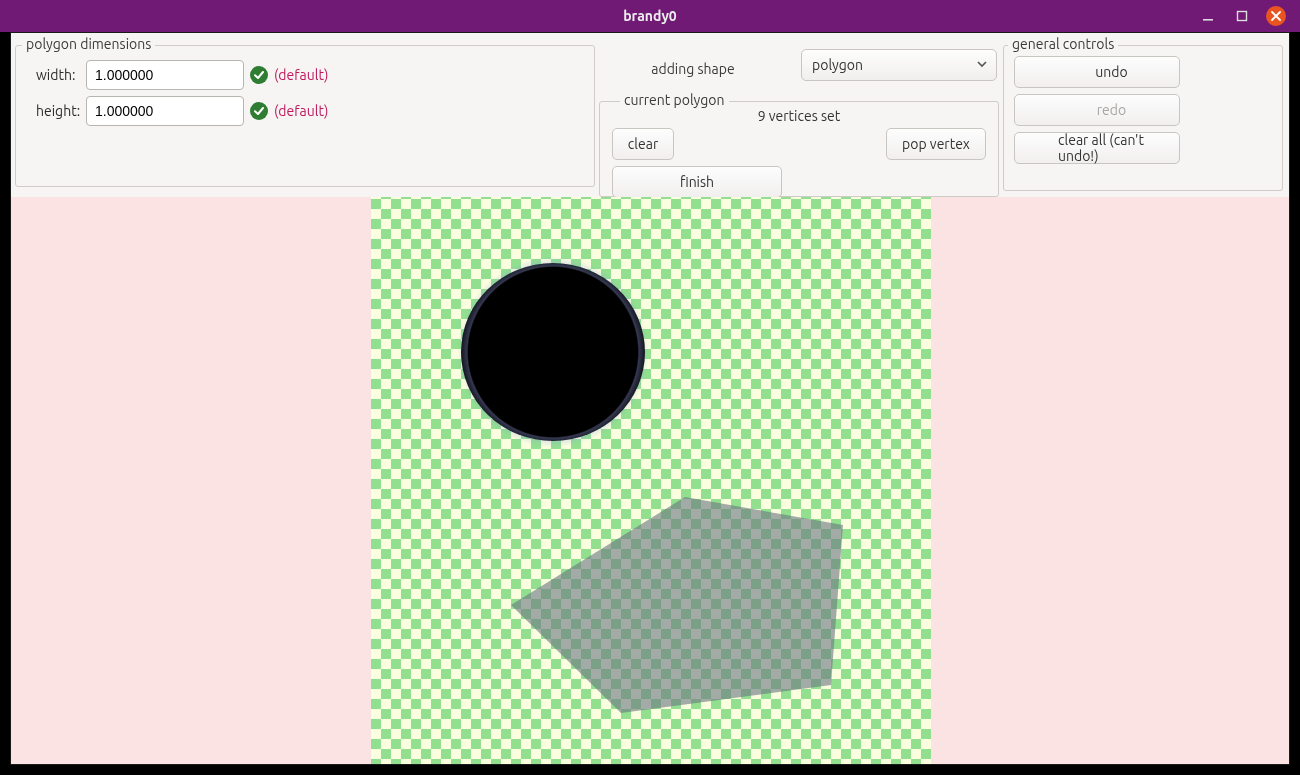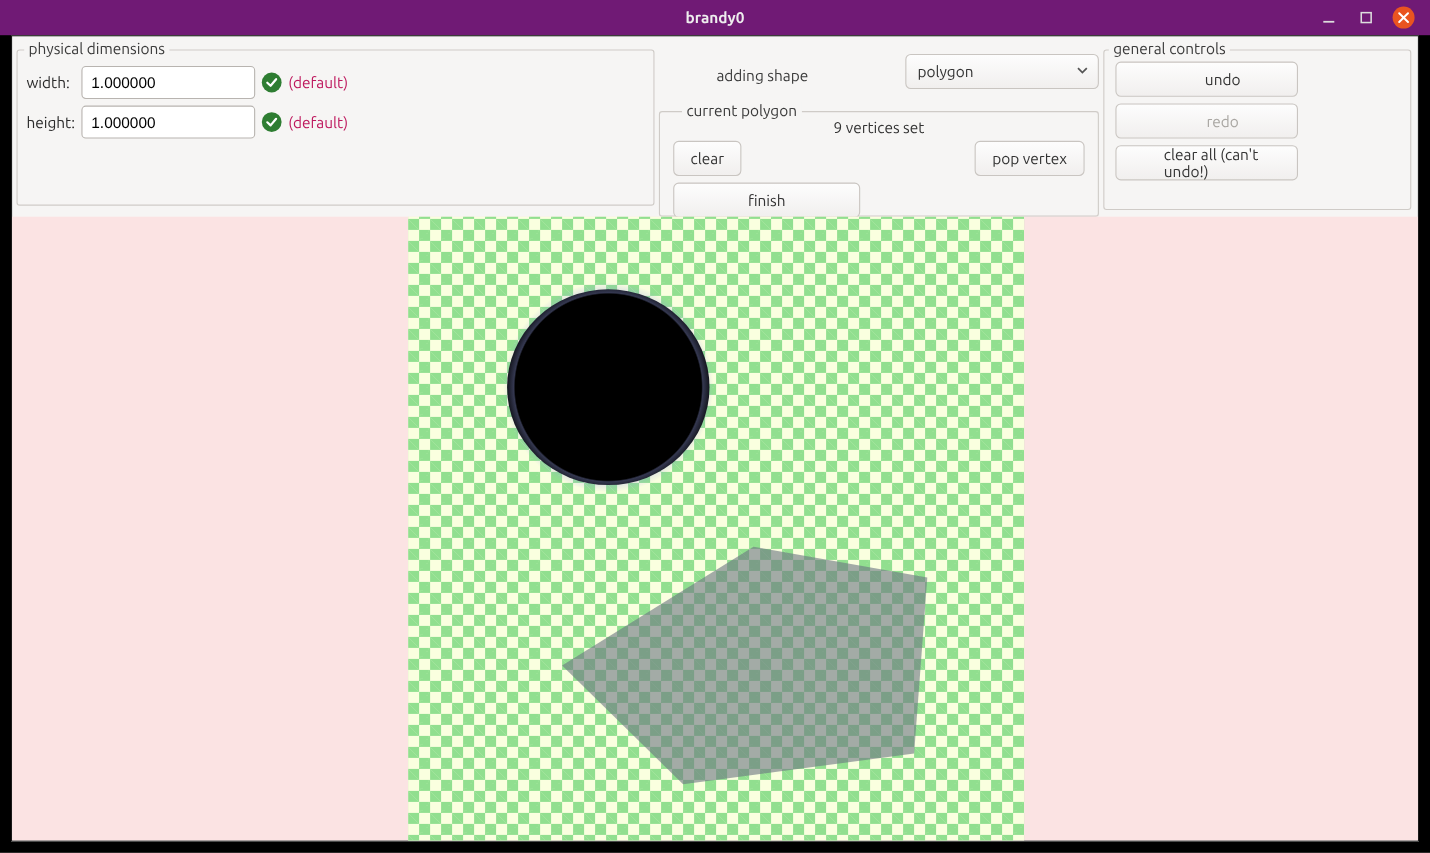--- a/index.html
+++ b/index.html
@@ -87,21 +87,21 @@
   }
 
   
   .phys {
     left: 4px; top: 12px;
     width: 580px; height: 142px;
   }
   .dimrow {
     display: flex; align-items: center;
     gap: 6px;
-    margin: 6px 0;
+    margin: 6px 12px;
   }
   .dimrow label { width: 44px; color: #2a2a2a; }
   .dimrow input {
     width: 158px; height: 30px;
     border: 1px solid #b8b4b0;
     border-radius: 4px;
     padding: 2px 8px;
     font-size: 14px;
     background: #fff;
   }
@@ -115,21 +115,21 @@
   .default-text { color: #be185d; }
 
   
   .addshape {
     left: 588px; top: 12px;
     width: 400px; height: 60px;
     border: none;
     padding: 0;
   }
   .addshape-inner {
-    display: flex; align-items: center; gap: 36px;
+    display: flex; align-items: center; gap: 14px;
     padding: 4px 0 0 0;
   }
   .addshape-label {
     flex: 0 0 188px;
     text-align: center;
     color: #3a3a3a;
     padding-top: 8px;
   }
   .dropdown {
     position: relative;
@@ -259,21 +259,21 @@
             <path d="M2 2 L10 10 M10 2 L2 10" stroke="#fff" stroke-width="1.8" stroke-linecap="round"></path>
           </svg>
       </div>
     </div>
   </div>
 
   <div class="appwindow">
     <div class="controls-row">
 
       <div class="groupbox phys">
-        <div class="legend">physical dimensions</div>
+        <div class="legend">polygon dimensions</div>
         <div class="dimrow">
           <label>width:</label>
           <input type="text" value="1.000000" style="">
           <span class="okbadge">
             <svg width="12" height="12" viewBox="0 0 12 12">
                 <path d="M2 6.2 L5 9 L10 3" fill="none" stroke="#fff" stroke-width="2" stroke-linecap="round" stroke-linejoin="round"></path>
               </svg>
           </span>
           <span class="default-text">(default)</span>
         </div>

